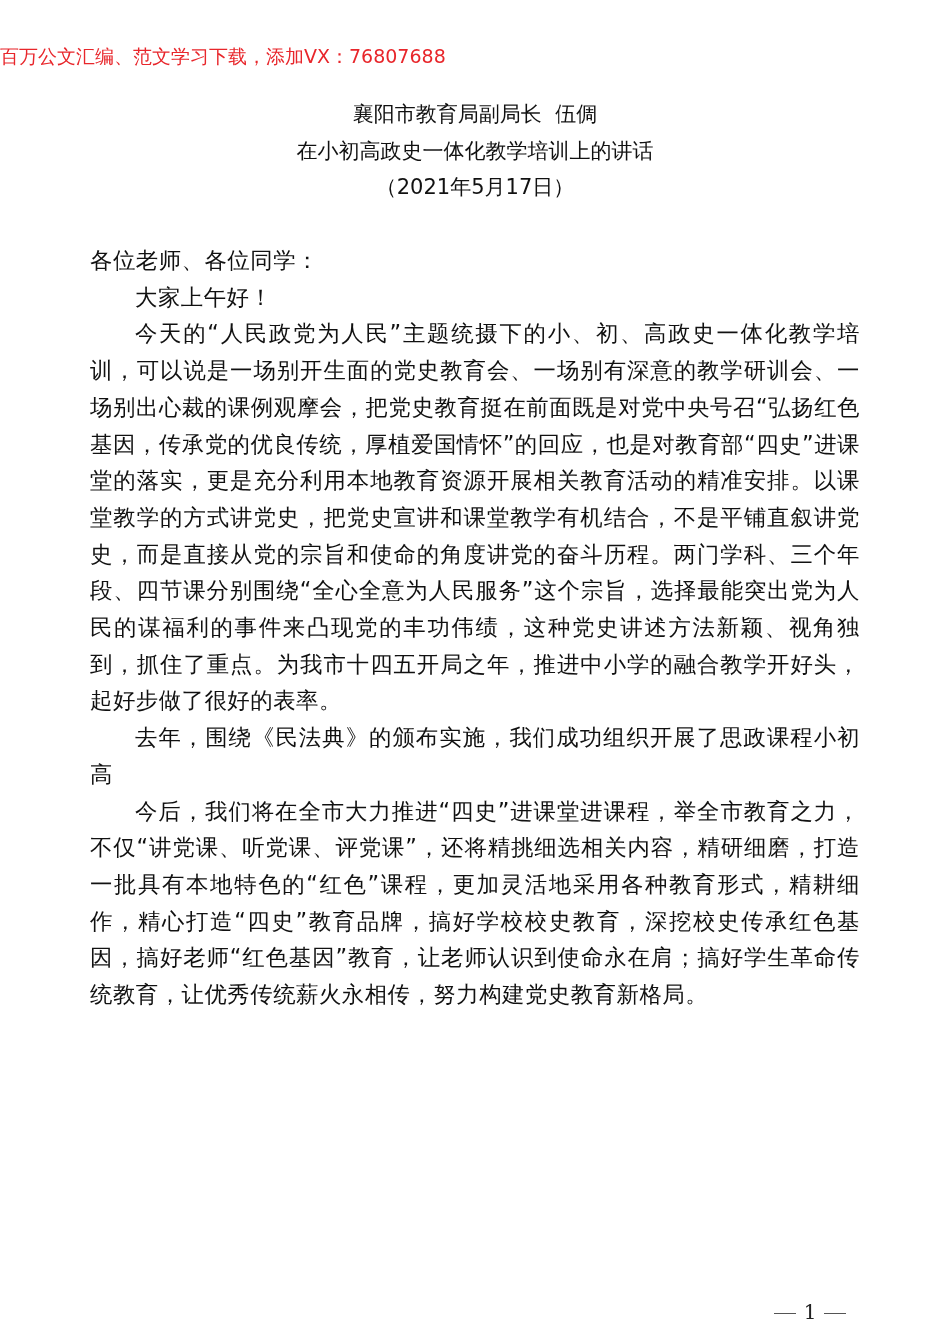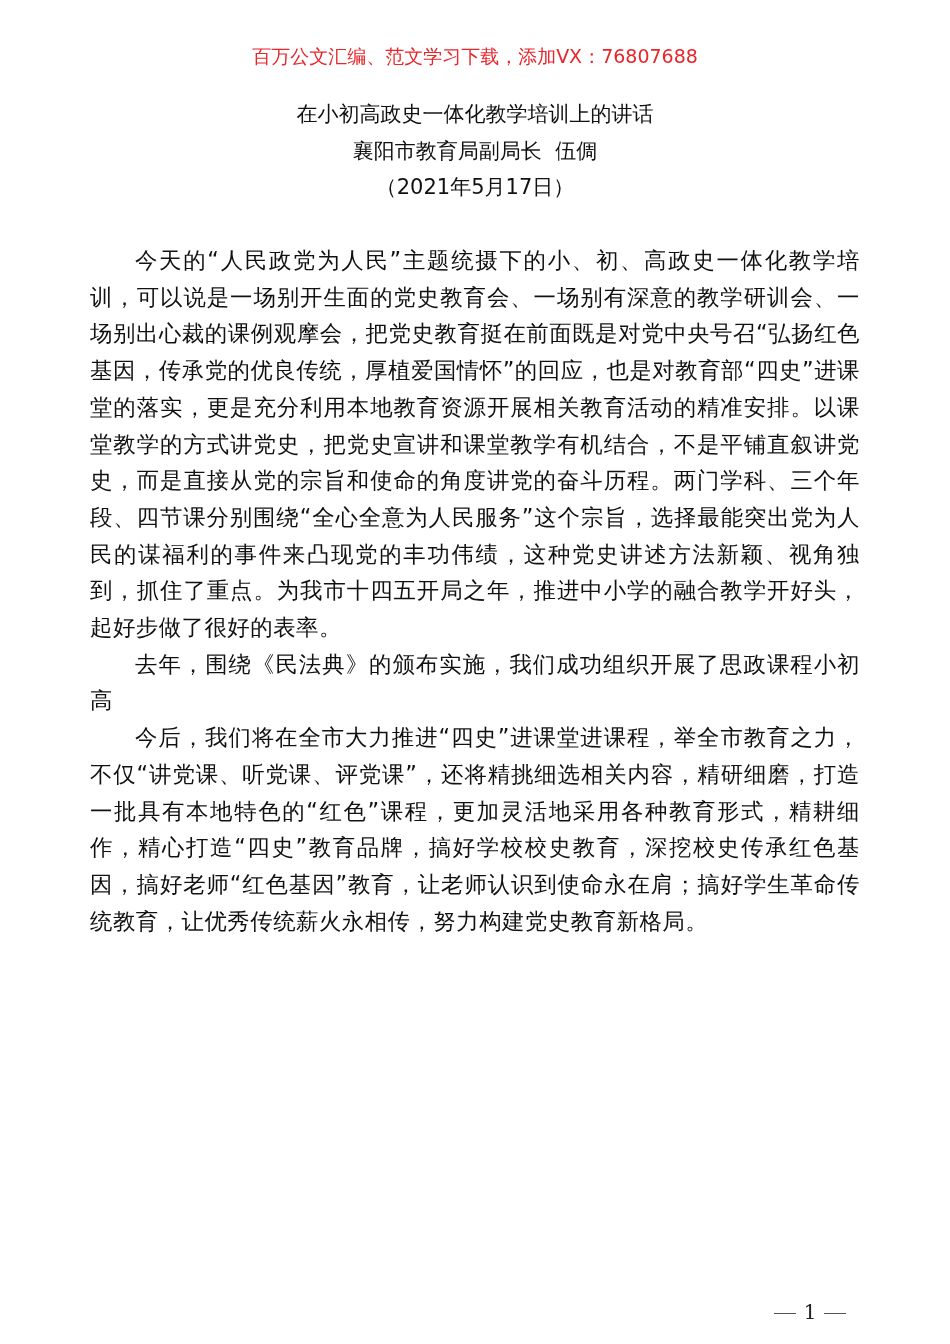--- a/index.html
+++ b/index.html
@@ -1,42 +1,44 @@
 <!DOCTYPE html>
 <html><head>
 <meta charset="utf-8">
 <style>
   html, body { margin: 0; padding: 0; background: #ffffff; }
   body { width: 950px; height: 1344px; position: relative; overflow: hidden;
          font-family: "DejaVu Sans", "Liberation Sans", sans-serif; color: #111; }
-  .banner { position: absolute; top: 44px; left: 0; width: 950px; text-align: center;
+  .banner { position: absolute; top: 44px; left: 0; width: 950px; 
             font-size: 19px; color: #e8262b; letter-spacing: 0px; }
   .title-block { position: absolute; top: 96px; left: 0; width: 950px; text-align: center; }
   .title-line { font-size: 21px; height: 36.5px; line-height: 36.5px; color: #111; }
   .body { position: absolute; top: 242px; left: 90px; width: 770px; }
   .para { font-size: 22.4px; line-height: 36.7px; margin: 0; text-align: justify;
           text-align-last: left; letter-spacing: 0.5px; }
   .indent { text-indent: 45px; }
   .page-num { position: absolute; top: 1300px; left: 765px; width: 90px; text-align: center;
               font-family: "DejaVu Serif", "Liberation Serif", serif; font-size: 20px; color: #222; }
   .page-num .dash { display: inline-block; width: 22px; height: 1.5px; background: #555;
                     vertical-align: middle; margin: 0 8px; }
 </style>
 </head>
 <body>
 
 <div class="banner">百万公文汇编、范文学习下载，添加VX：76807688</div>
 
 <div class="title-block">
+  <div class="title-line" style="white-space: pre;">襄阳市教育局副局长  伍倜</div>
   <div class="title-line">在小初高政史一体化教学培训上的讲话</div>
-  <div class="title-line" style="white-space: pre;">襄阳市教育局副局长  伍倜</div>
   <div class="title-line">（2021年5月17日）</div>
 </div>
 
 <div class="body">
+  <p class="para">各位老师、各位同学：</p>
+  <p class="para indent">大家上午好！</p>
   <p class="para indent">今天的“人民政党为人民”主题统摄下的小、初、高政史一体化教学培训，可以说是一场别开生面的党史教育会、一场别有深意的教学研训会、一场别出心裁的课例观摩会，把党史教育挺在前面既是对党中央号召“弘扬红色基因，传承党的优良传统，厚植爱国情怀”的回应，也是对教育部“四史”进课堂的落实，更是充分利用本地教育资源开展相关教育活动的精准安排。以课堂教学的方式讲党史，把党史宣讲和课堂教学有机结合，不是平铺直叙讲党史，而是直接从党的宗旨和使命的角度讲党的奋斗历程。两门学科、三个年段、四节课分别围绕“全心全意为人民服务”这个宗旨，选择最能突出党为人民的谋福利的事件来凸现党的丰功伟绩，这种党史讲述方法新颖、视角独到，抓住了重点。为我市十四五开局之年，推进中小学的融合教学开好头，起好步做了很好的表率。</p>
   <p class="para indent">去年，围绕《民法典》的颁布实施，我们成功组织开展了思政课程小初高</p>
   <p class="para indent">今后，我们将在全市大力推进“四史”进课堂进课程，举全市教育之力，不仅“讲党课、听党课、评党课”，还将精挑细选相关内容，精研细磨，打造一批具有本地特色的“红色”课程，更加灵活地采用各种教育形式，精耕细作，精心打造“四史”教育品牌，搞好学校校史教育，深挖校史传承红色基因，搞好老师“红色基因”教育，让老师认识到使命永在肩；搞好学生革命传统教育，让优秀传统薪火永相传，努力构建党史教育新格局。</p>
 </div>
 
 <div class="page-num">
   <span class="dash"></span><span>1</span><span class="dash"></span>
 </div>
 
 </body></html>

